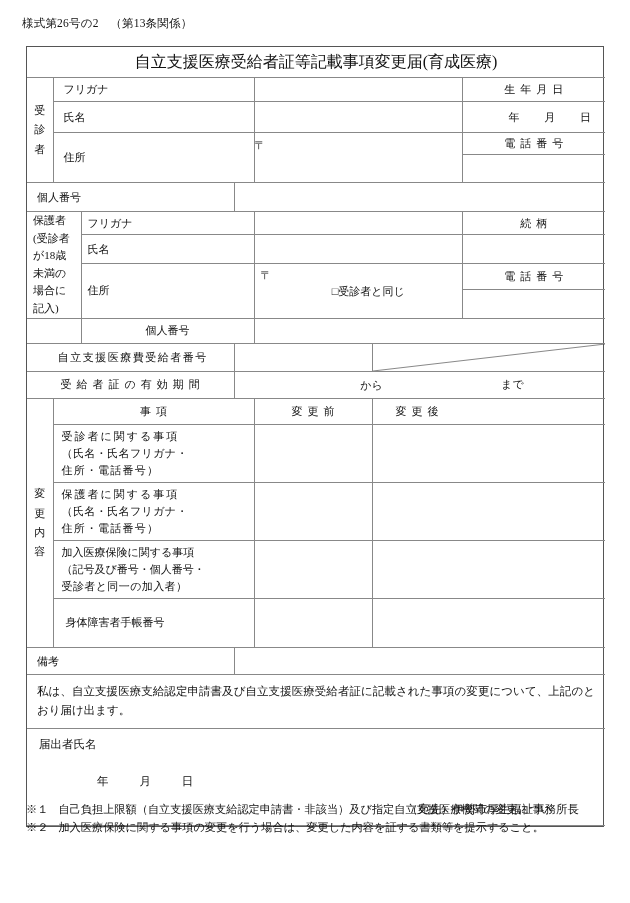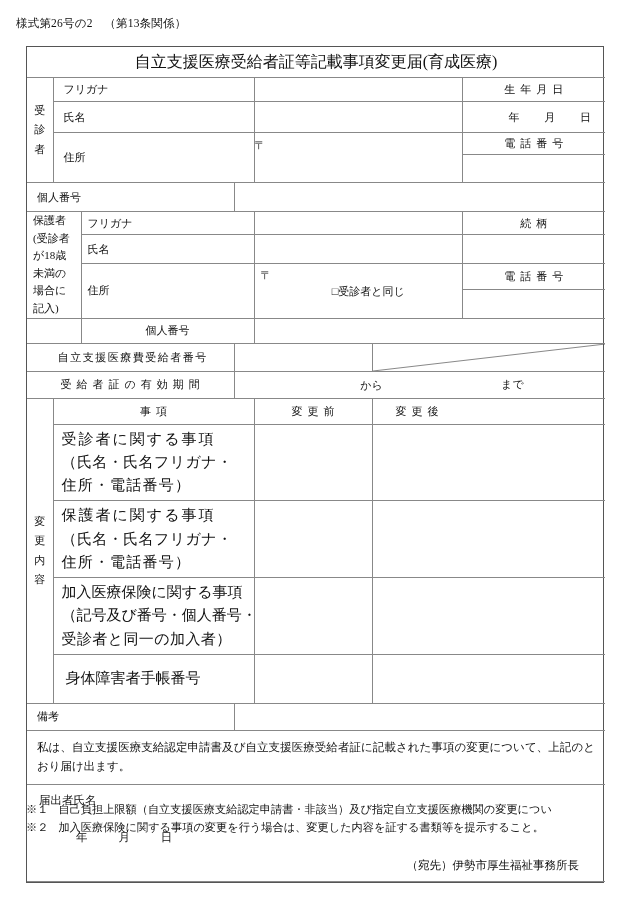--- a/index.html
+++ b/index.html
@@ -13,21 +13,21 @@
     position: relative;
     font-family: "Liberation Serif", "DejaVu Serif", serif;
     color: #111111;
     font-size: 11px;
     overflow: hidden;
   }
 
   
   .form-number {
     position: absolute;
-    left: 16px;
+    left: 22px;
     top: 16px;
     font-size: 11.5px;
     letter-spacing: .2px;
     white-space: nowrap;
   }
 
   
   .sheet {
     position: absolute;
     left: 26px;
@@ -100,21 +100,21 @@
   .slashcell svg { position: absolute; inset: 0; width: 100%; height: 100%; }
 
   
   .strike { position: relative; }
   .strike svg { position: absolute; inset: 0; width: 100%; height: 100%; }
 
   
   .item-label {
     padding: 3px 4px 3px 8px;
     line-height: 1.55;
-    font-size: 15px;
+    font-size: 11px;
     white-space: nowrap;
   }
   .item-label .ln { display: block; }
   .sp1 { letter-spacing: 2.0px; }
   .sp2 { letter-spacing: 0.4px; }
   .sp3 { letter-spacing: 1.2px; }
 
   
   .decl {
     padding: 7px 10px 8px 10px;
@@ -126,21 +126,21 @@
 
   
   .sign {
     position: relative;
     height: 88px;
     padding: 8px 12px 0 12px;
   }
   .sign .who { font-size: 11.5px; }
   .sign .date {
     margin-top: 22px;
-    margin-left: 37px;
+    margin-left: 58px;
     font-size: 11.5px;
     letter-spacing: 1px;
   }
   .sign .date span { margin-right: 26px; }
   .sign .addr {
     position: absolute;
     right: 26px;
     bottom: 7px;
     font-size: 11.5px;
     white-space: nowrap;

